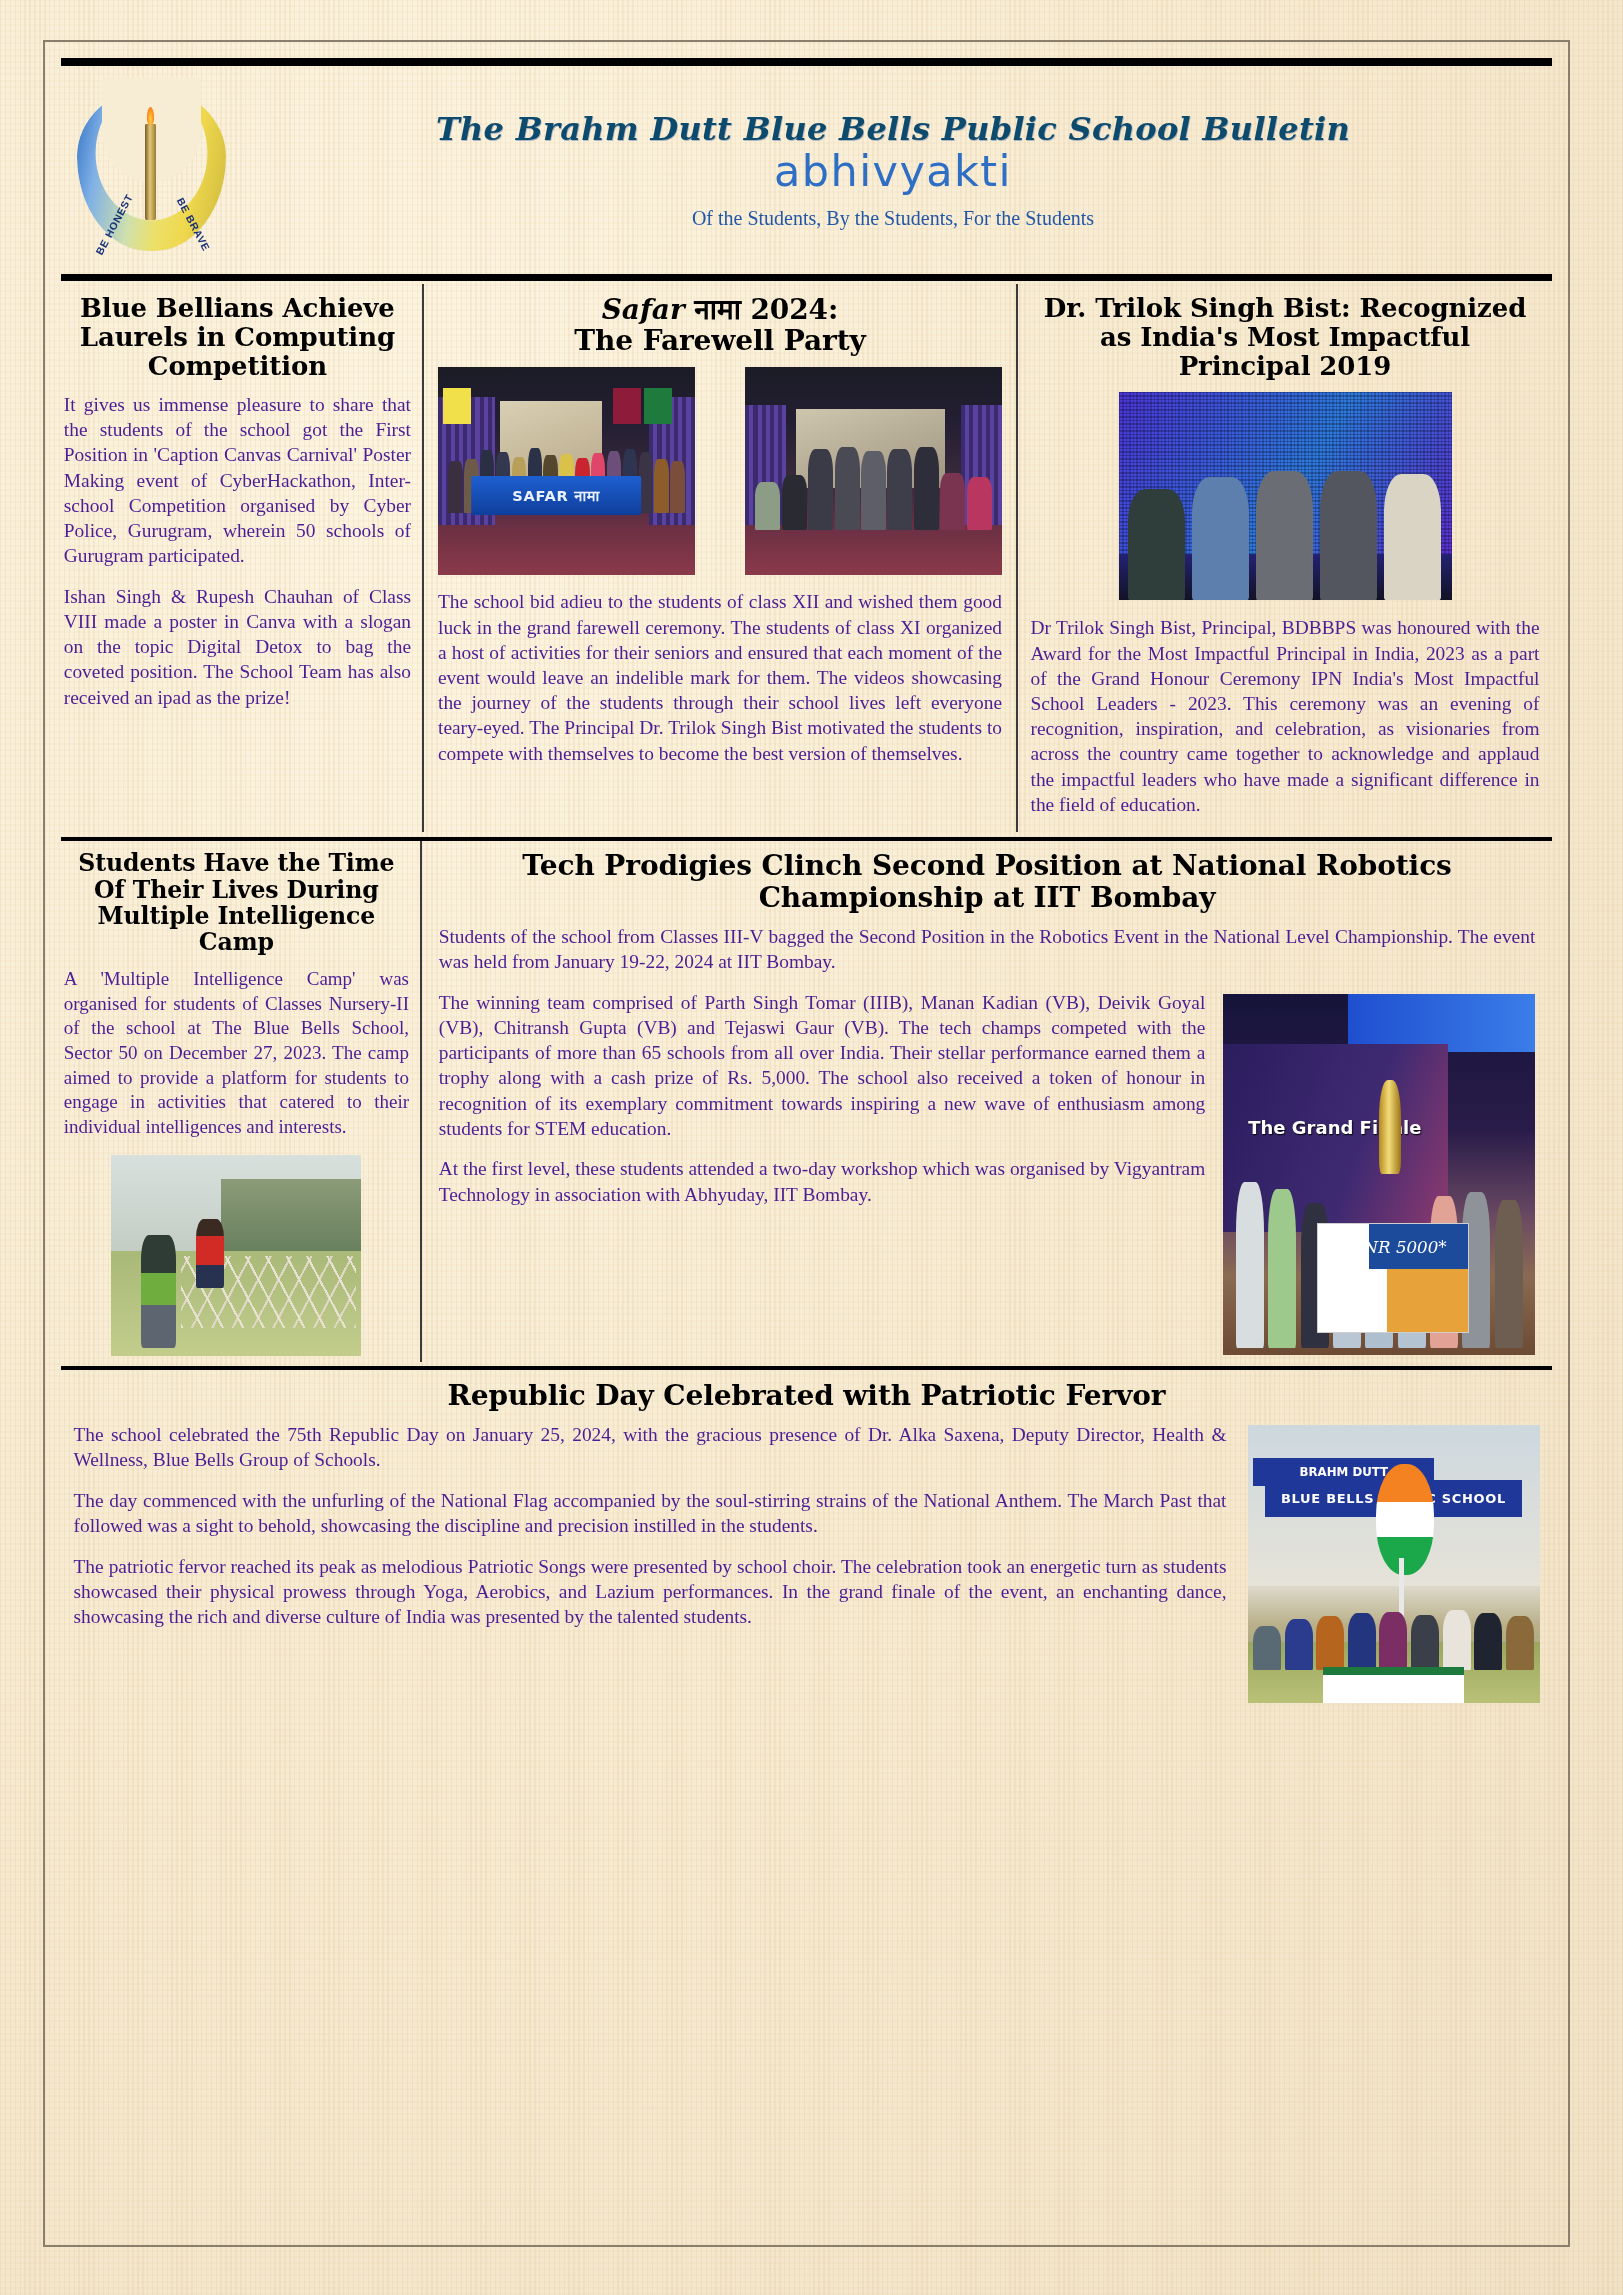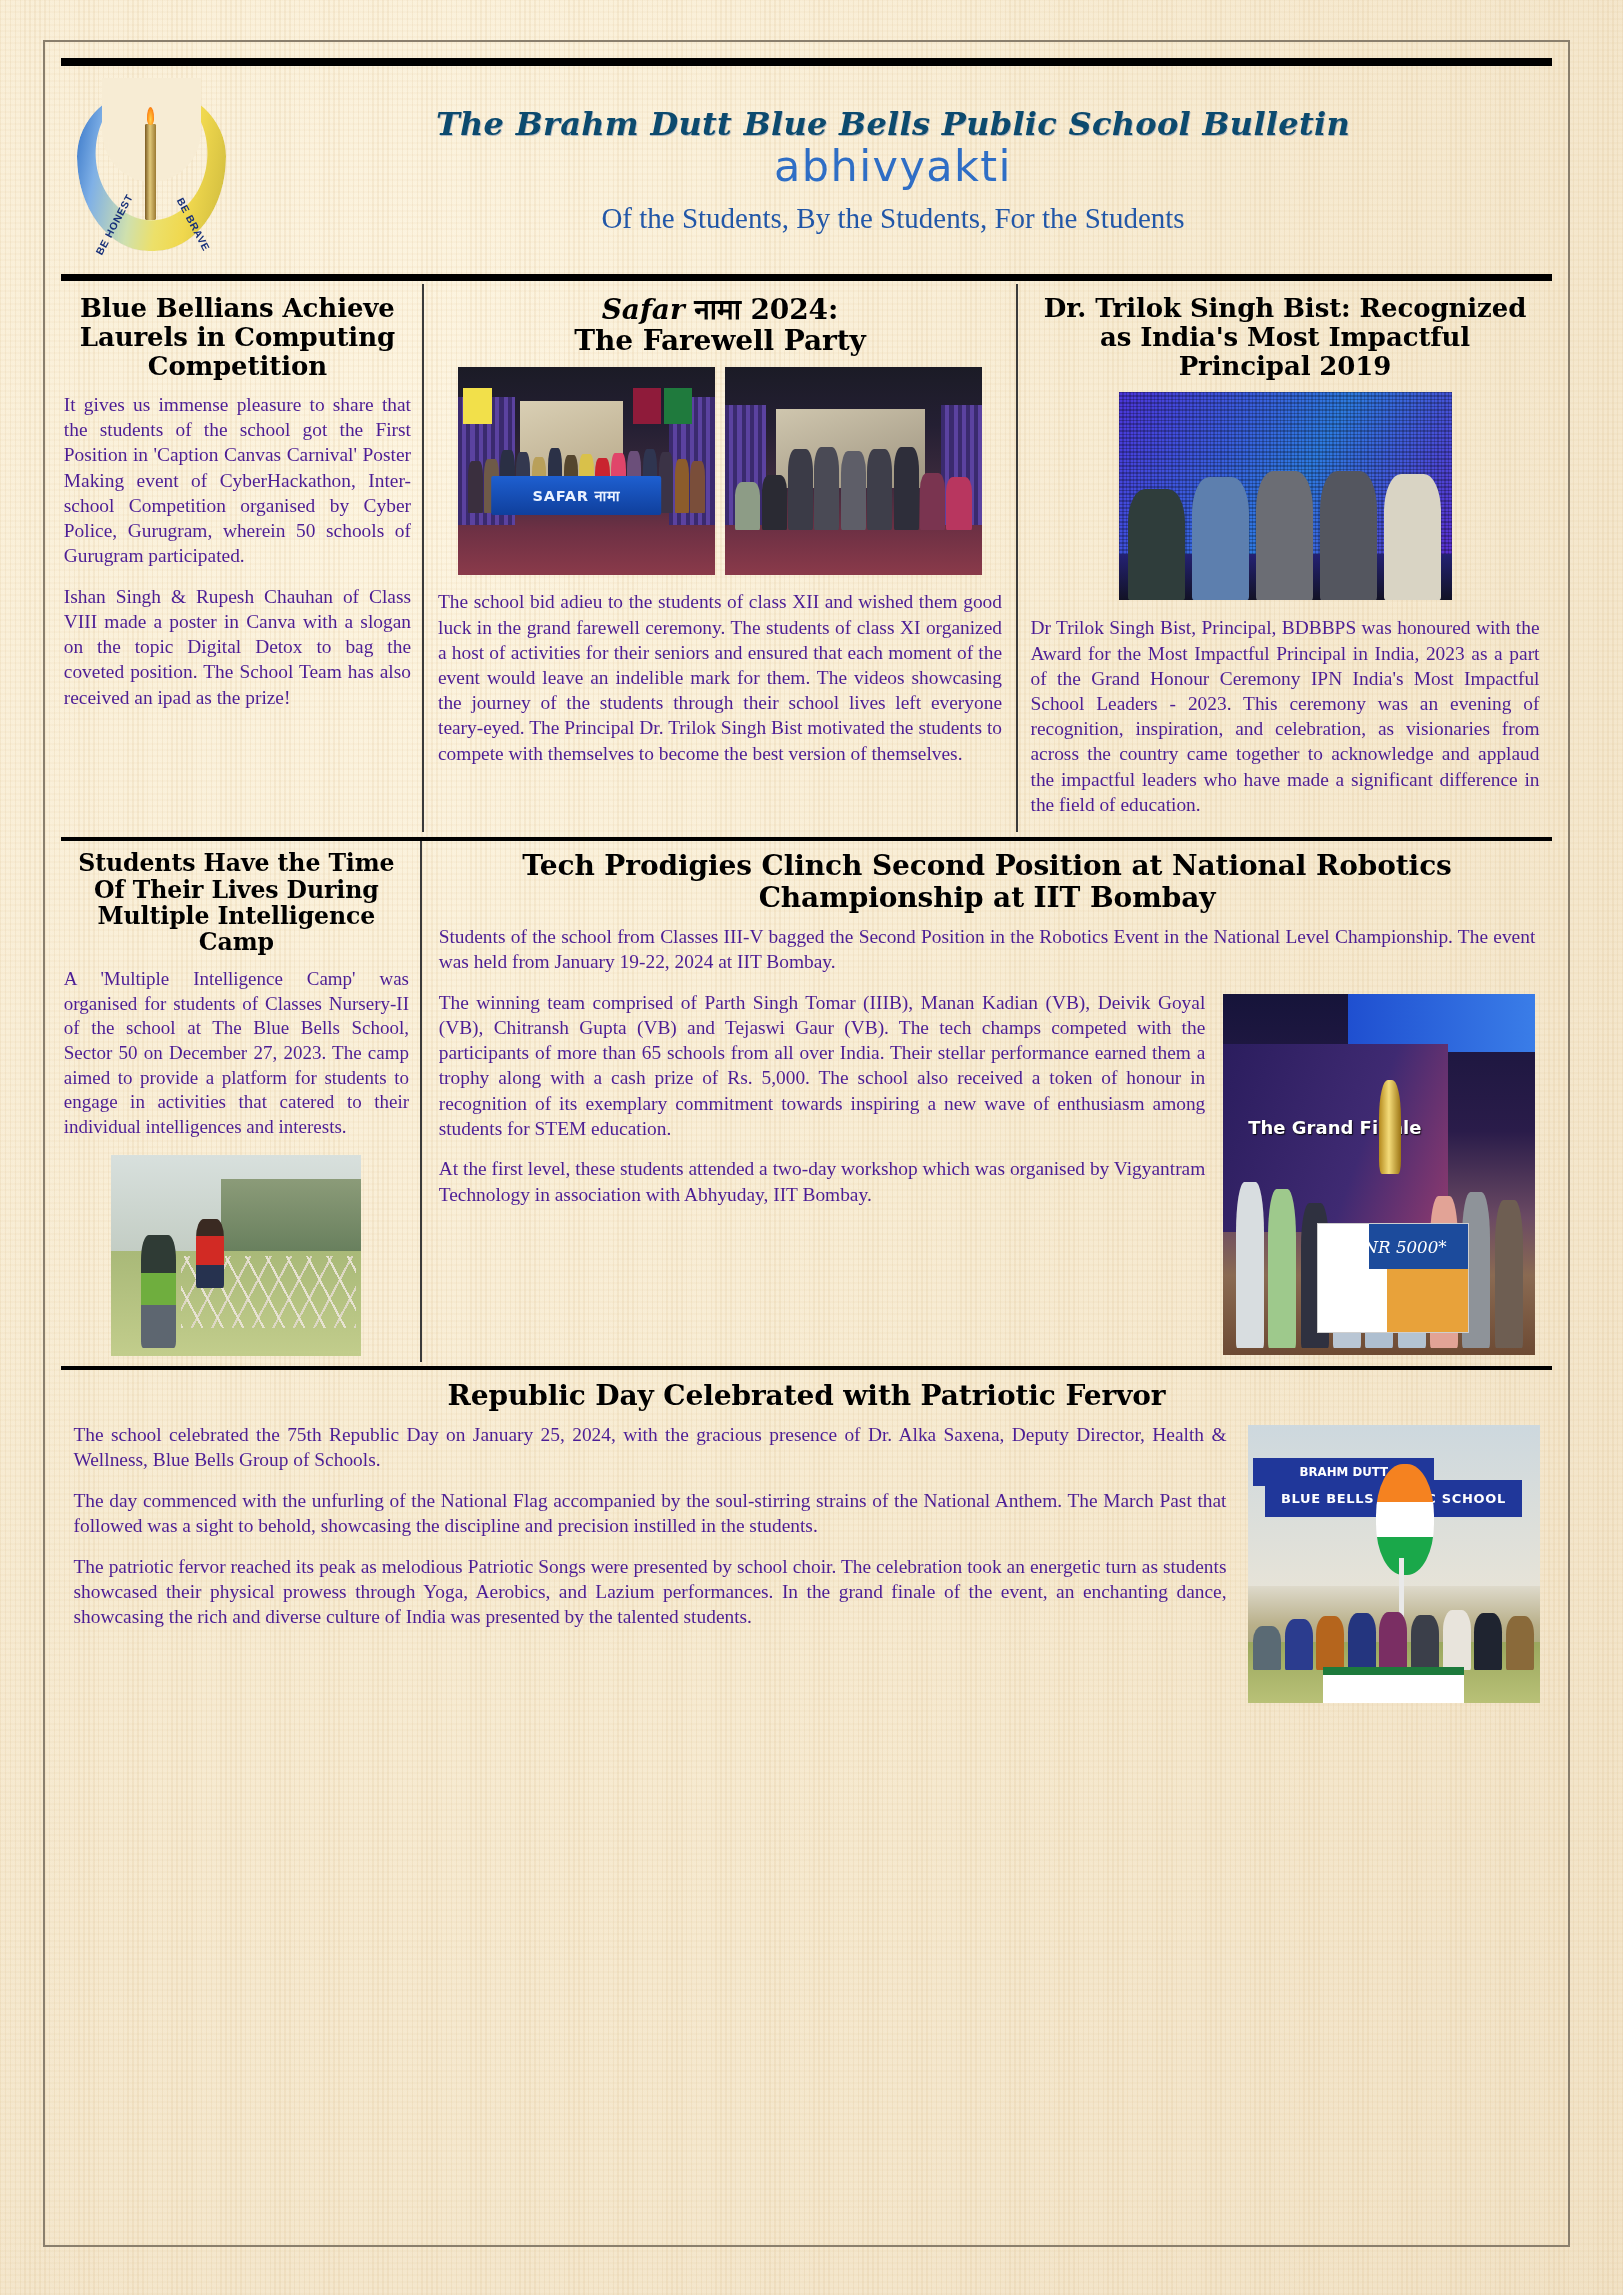--- a/index.html
+++ b/index.html
@@ -72,21 +72,21 @@
     letter-spacing:0.3px;font-style:italic;
     text-shadow:0.7px 0.7px 0 rgba(40,80,150,.35);
   }
   .mh-logo-word{
     font-family:"DejaVu Sans",sans-serif;
     font-size:43px;color:#2f6ec5;margin-top:1.4px;letter-spacing:1.4px;
     line-height:1.05;
   }
   .mh-tagline{
     font-family:"Liberation Serif",serif;
-    font-size:29px;color:#2257a8;margin-top:12.5px;
+    font-size:20px;color:#2257a8;margin-top:12.5px;
   }
   .masthead-right{
     width:243px;text-align:center;border-left:2.1px solid #3a3a3a;
     align-self:stretch;display:flex;align-items:center;justify-content:center;
     margin:15.3px 0;
   }
   .mh-date{font-size:28px;color:#1d1d1d;}
 
   
   .row1{display:flex;margin-top:2.8px;}
@@ -239,21 +239,21 @@
       <p class="body">Ishan Singh &amp; Rupesh Chauhan of Class VIII made a poster in Canva with a slogan on the topic Digital Detox to bag the coveted position. The School Team has also received an ipad as the prize!</p>
     </div>
 
     <div class="col-mid">
       <h2 class="head wide">
         <span class="script">Safar</span>
         <span>नामा 2024:</span><br>
         <span>The Farewell Party</span>
       </h2>
 
-      <div style="display:flex;gap:9.7px;justify-content:center;margin-bottom:14px;">
+      <div style="display:flex;gap:9.7px;justify-content:space-between;margin-bottom:14px;">
         <div class="photo ph-stage" style="width:257px;height:208px;">
           <div class="curtain"></div>
           <div class="curtain r"></div>
           <div class="screen"></div>
           <div class="flag y"></div>
           <div class="flag m"></div>
           <div class="flag g"></div>
           <div class="row-people">
             <i style="height:60%;background:#3a2f3e"></i>
               <i style="height:62%;background:#6e5a48"></i>

